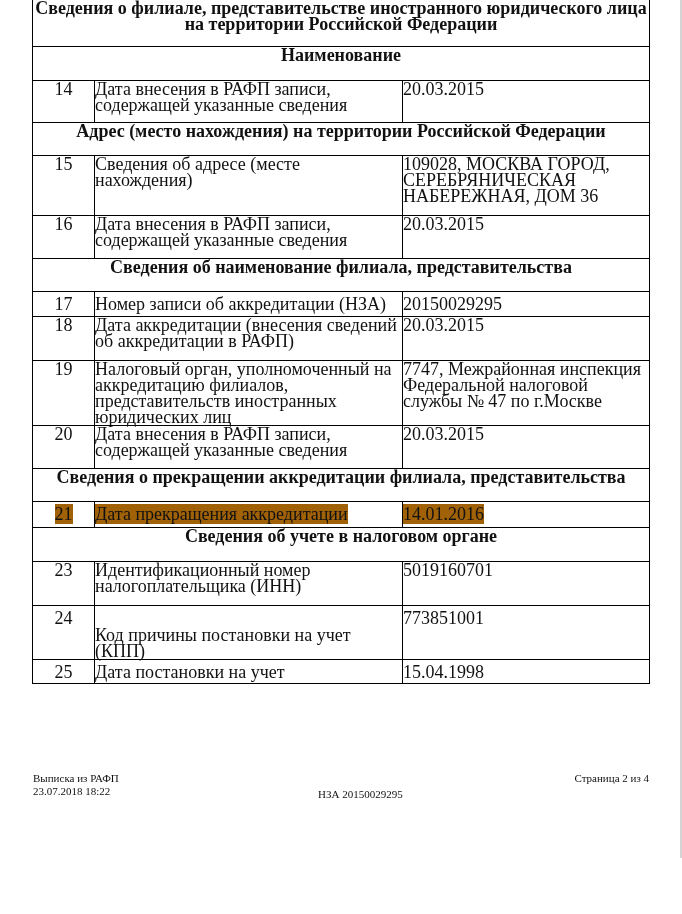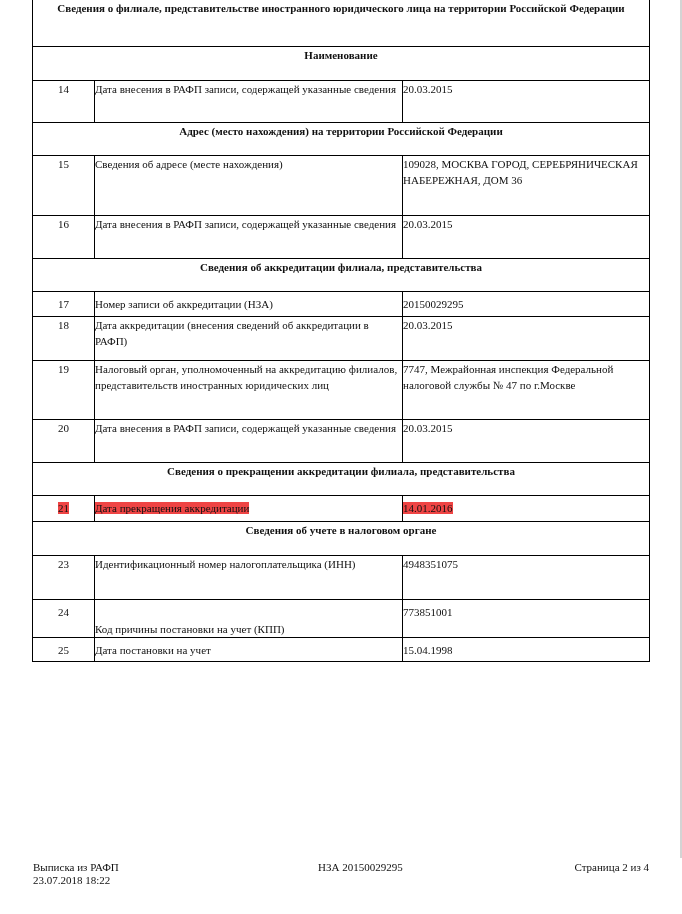--- a/index.html
+++ b/index.html
@@ -5,38 +5,38 @@
   html, body { margin: 0; padding: 0; }
   body {
     width: 682px; height: 914px; background: #ffffff; position: relative; overflow: hidden;
     font-family: "Liberation Serif", "DejaVu Serif", serif; color: #111;
   }
   .page-edge {
     position: absolute; left: 680px; top: 0; width: 2px; height: 858px; background: #d4d4d4;
   }
   table.doc {
     position: absolute; left: 32px; top: -1px; width: 617px;
-    border-collapse: collapse; table-layout: fixed; font-size: 11px; line-height: 16px;
+    border-collapse: collapse; table-layout: fixed; font-size: 18px; line-height: 16px;
   }
   table.doc td {
     border: 1px solid #000; vertical-align: top; padding: 0;
   }
   col.c1 { width: 62px; }
   col.c2 { width: 308px; }
   col.c3 { width: 247px; }
   td.sec {
     text-align: center; font-weight: bold; vertical-align: middle; padding: 0 10px;
   }
   td.num { text-align: center; padding-top: 6px; }
   td.lbl { padding: 6px 6px 0 5px; }
   td.val { padding: 6px 8px 0 6px; }
-  .hl { background: #ef4444; }
-  .footer { position: absolute; top: 861px; font-size: 11px; line-height: 13px; }
+  .hl { background: #a16207; }
+  .footer { position: absolute; top: 772px; font-size: 11px; line-height: 13px; }
   .f-left { left: 33px; }
-  .f-mid { left: 318px; }
+  .f-mid { left: 318px; margin-top: 16px; }
   .f-right { right: 33px; text-align: right; }
 </style>
 </head>
 <body>
 
 <div class="page-edge"></div>
 
 <table class="doc">
   <colgroup>
       <col class="c1">
@@ -66,21 +66,21 @@
       <td class="lbl">Сведения об адресе (месте нахождения)</td>
       <td class="val">109028, МОСКВА ГОРОД, СЕРЕБРЯНИЧЕСКАЯ НАБЕРЕЖНАЯ, ДОМ 36</td>
     </tr>
     <tr style="height:43px">
       <td class="num">16</td>
       <td class="lbl">Дата внесения в РАФП записи, содержащей указанные сведения</td>
       <td class="val">20.03.2015</td>
     </tr>
 
     <tr style="height:33px">
-      <td class="sec" colspan="3">Сведения об аккредитации филиала, представительства</td>
+      <td class="sec" colspan="3">Сведения об наименование филиала, представительства</td>
     </tr>
     <tr style="height:25px">
       <td class="num" style="padding-top:4px">17</td>
       <td class="lbl" style="padding-top:4px">Номер записи об аккредитации (НЗА)</td>
       <td class="val" style="padding-top:4px">20150029295</td>
     </tr>
     <tr style="height:44px">
       <td class="num">18</td>
       <td class="lbl">Дата аккредитации (внесения сведений об аккредитации в РАФП)</td>
       <td class="val">20.03.2015</td>
@@ -104,21 +104,21 @@
       <td class="lbl" style="padding-top:4px"><span class="hl">Дата прекращения аккредитации</span></td>
       <td class="val" style="padding-top:4px"><span class="hl">14.01.2016</span></td>
     </tr>
 
     <tr style="height:34px">
       <td class="sec" colspan="3">Сведения об учете в налоговом органе</td>
     </tr>
     <tr style="height:44px">
       <td class="num">23</td>
       <td class="lbl">Идентификационный номер налогоплательщика (ИНН)</td>
-      <td class="val">4948351075</td>
+      <td class="val">5019160701</td>
     </tr>
     <tr style="height:26px">
       <td class="num" style="padding-top:4px">24</td>
       <td class="lbl" style="padding-top:21px">Код причины постановки на учет (КПП)</td>
       <td class="val" style="padding-top:4px">773851001</td>
     </tr>
     <tr style="height:24px">
       <td class="num" style="padding-top:4px">25</td>
       <td class="lbl" style="padding-top:4px">Дата постановки на учет</td>
       <td class="val" style="padding-top:4px">15.04.1998</td>

